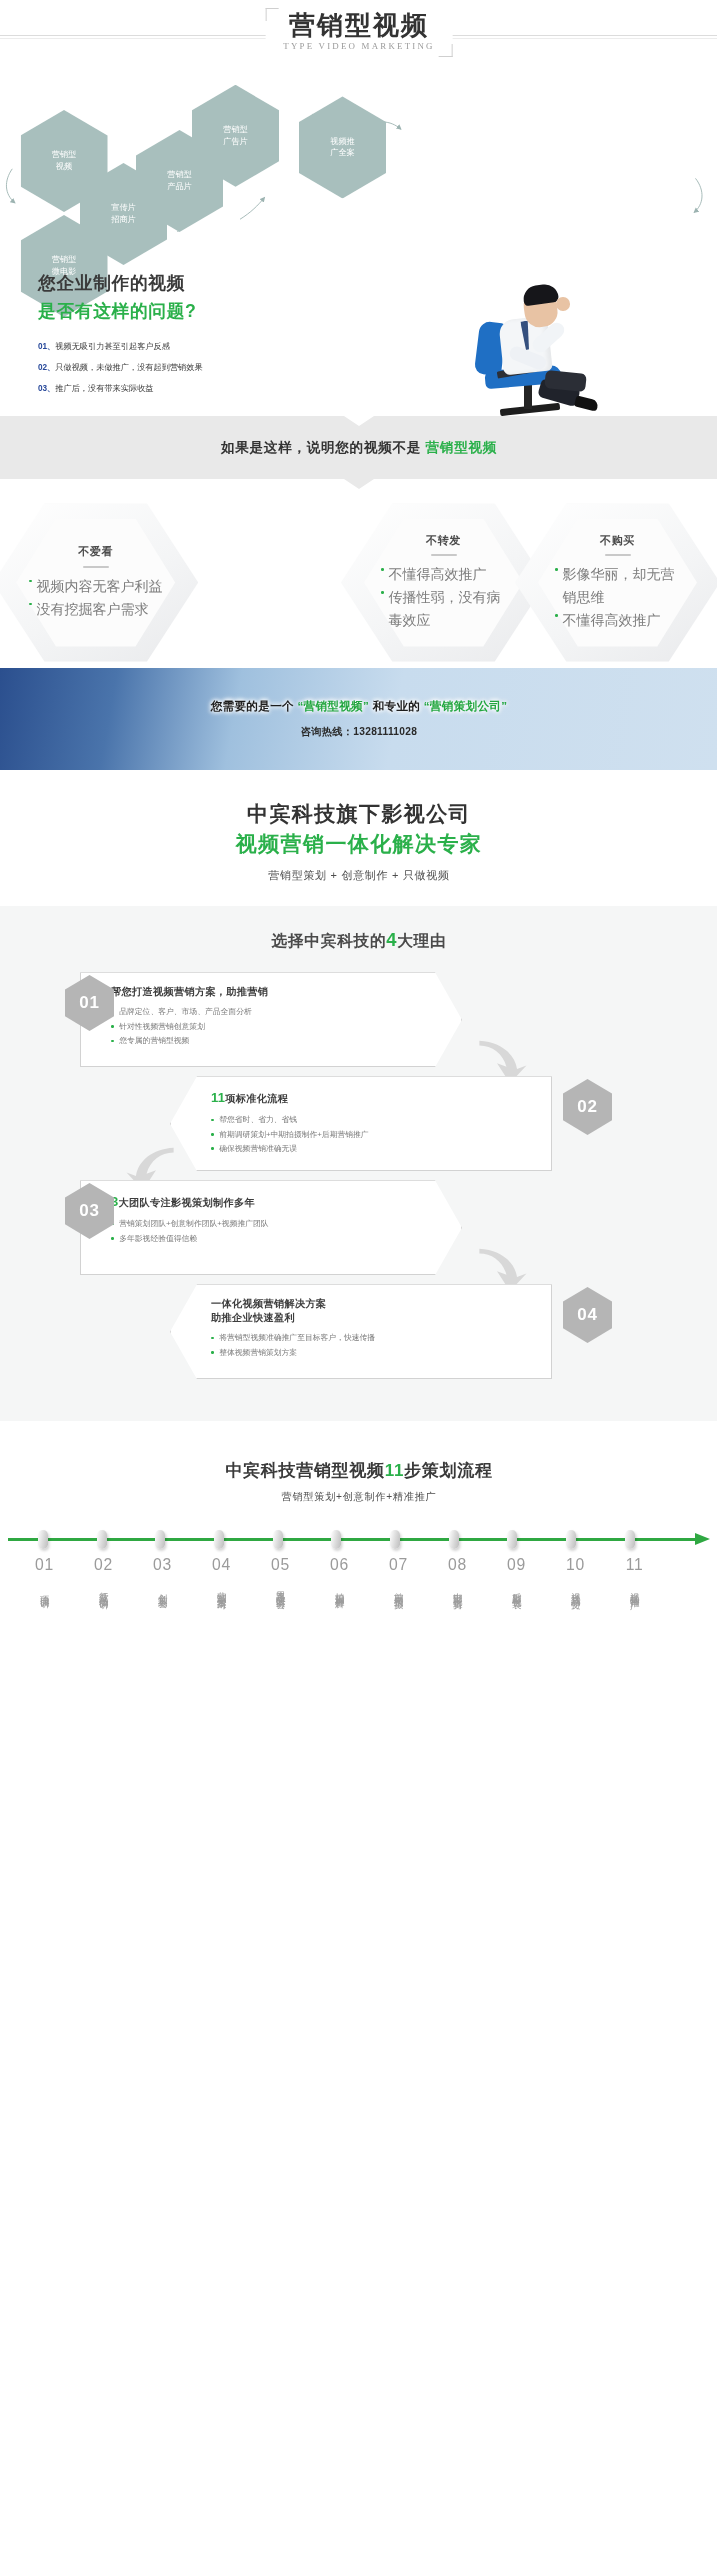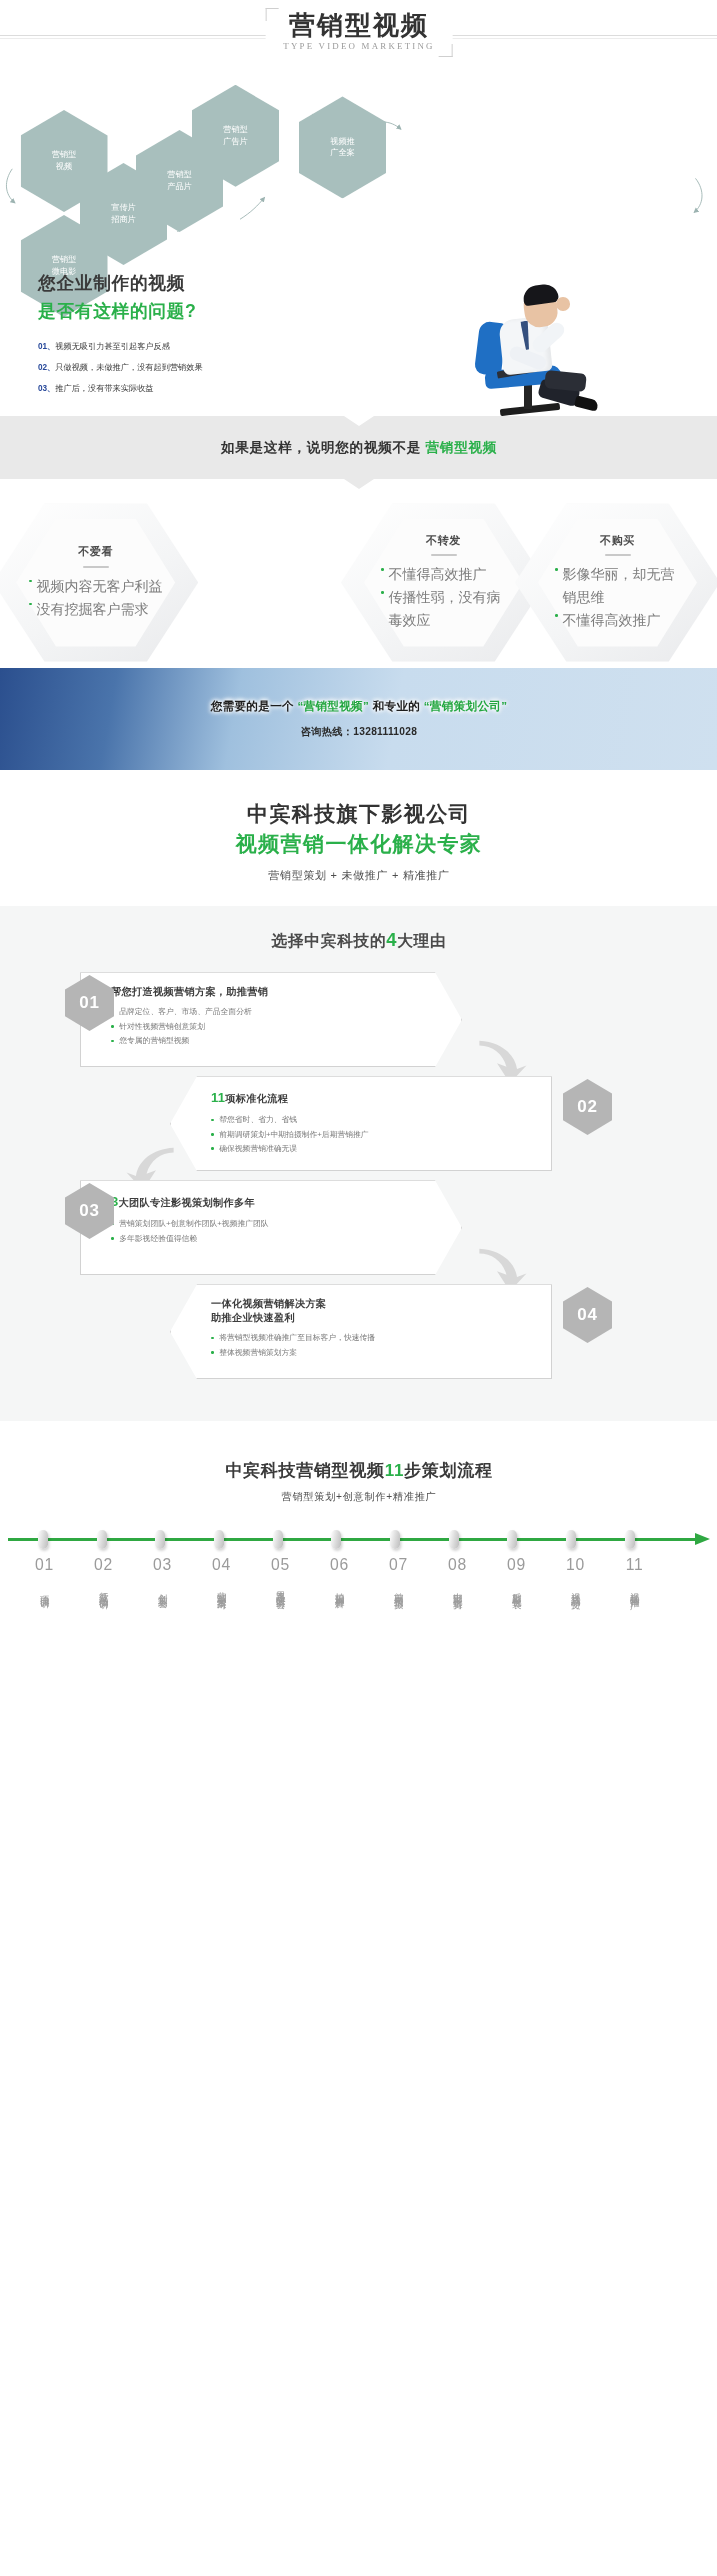--- a/index.html
+++ b/index.html
@@ -281,21 +281,21 @@
   <div class="cta">
     <div class="cta-l1">
       <span>您需要的是一个 </span><span class="g">“营销型视频”</span><span> 和专业的 </span><span class="g">“营销策划公司”</span>
     </div>
     <div class="cta-l2">咨询热线：13281111028</div>
   </div>
 
   <div class="intro">
     <div class="intro-1">中宾科技旗下影视公司</div>
     <div class="intro-2">视频营销一体化解决专家</div>
-    <div class="intro-3">营销型策划 + 未做推广 + 精准推广</div>
+    <div class="intro-3">营销型策划 + 创意制作 + 只做视频</div>
   </div>
 
   <div class="reasons">
     <div class="reasons-h">
       <span>选择中宾科技的</span><span class="g">4</span><span>大理由</span>
     </div>
     <div id="reasonrows">
         <div class="rrow">
           <div class="rcard" style="left: 80px;">
             <div class="rcard-t"><span style="white-space: pre-line;">帮您打造视频营销方案，助推营销</span></div>

